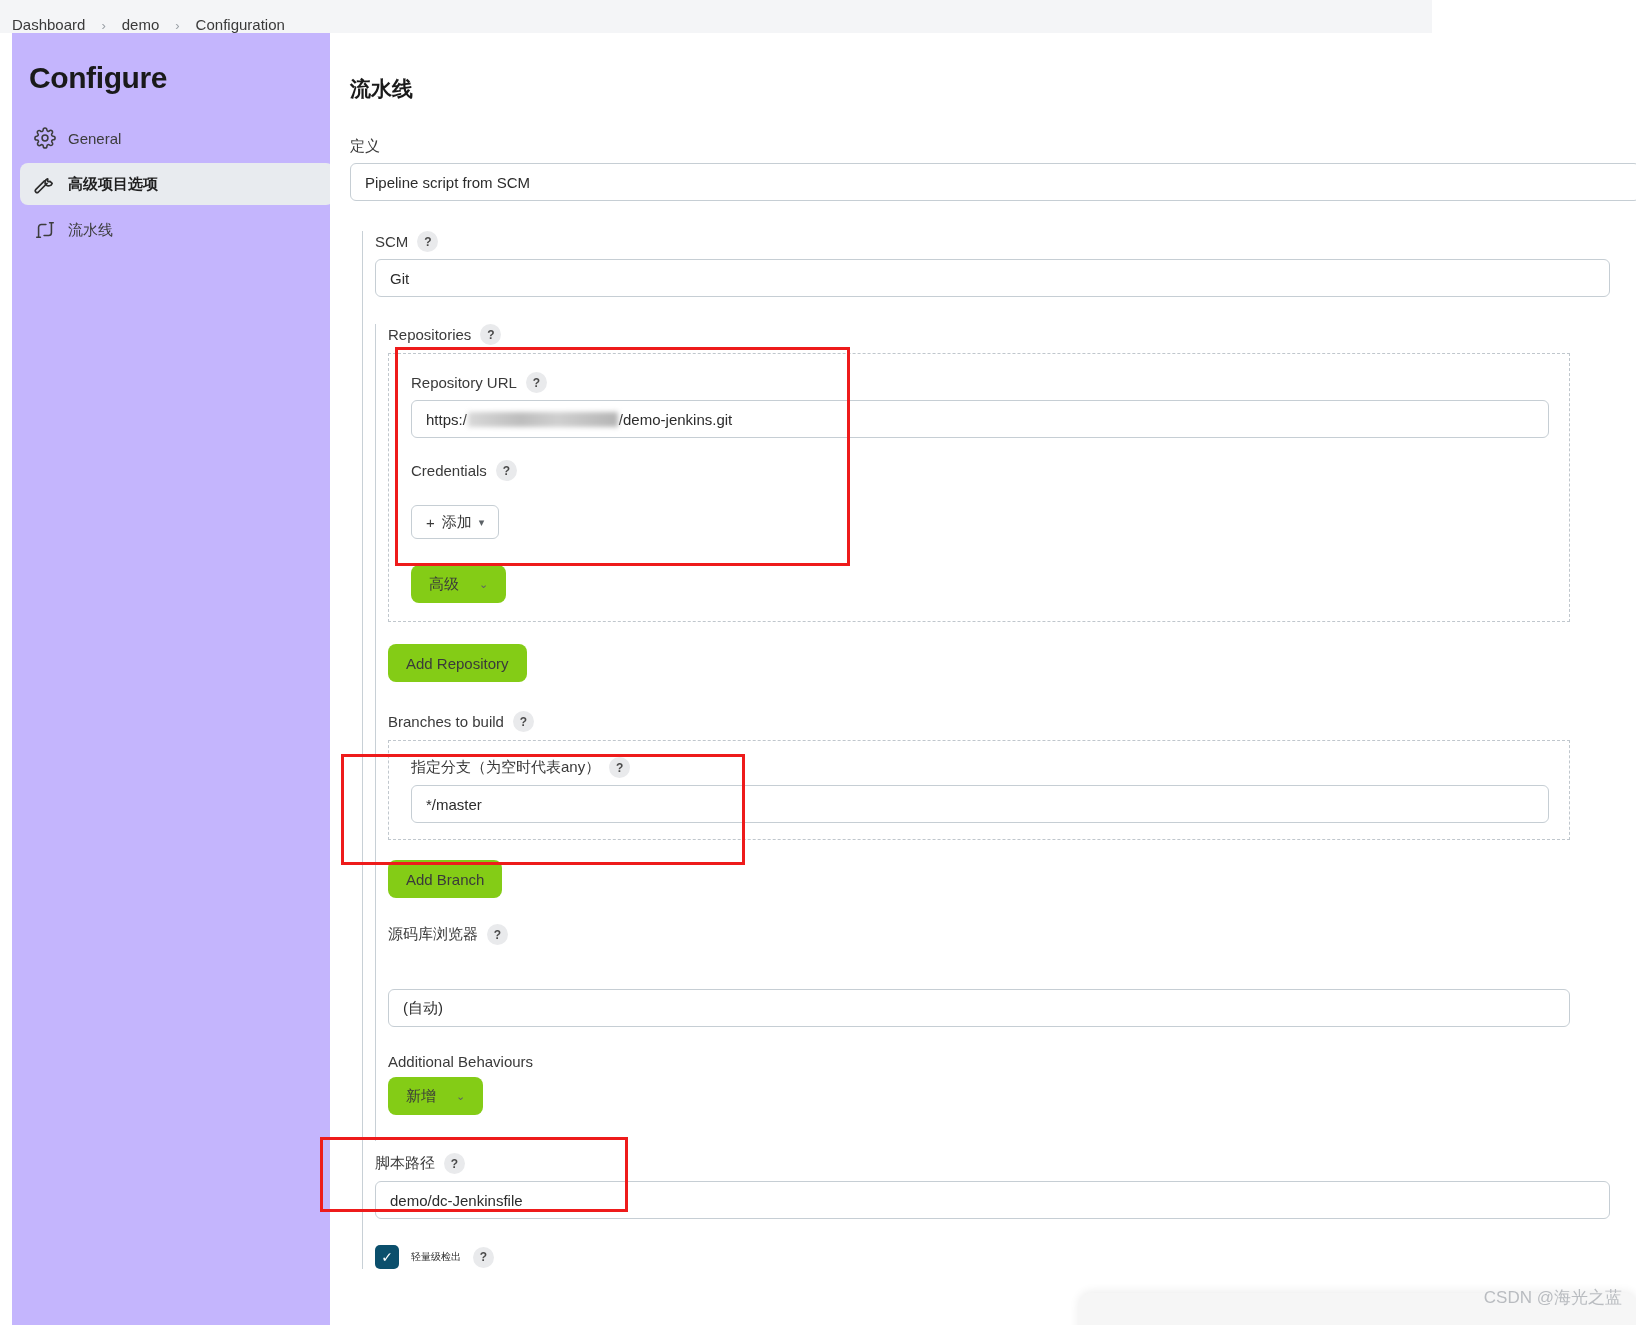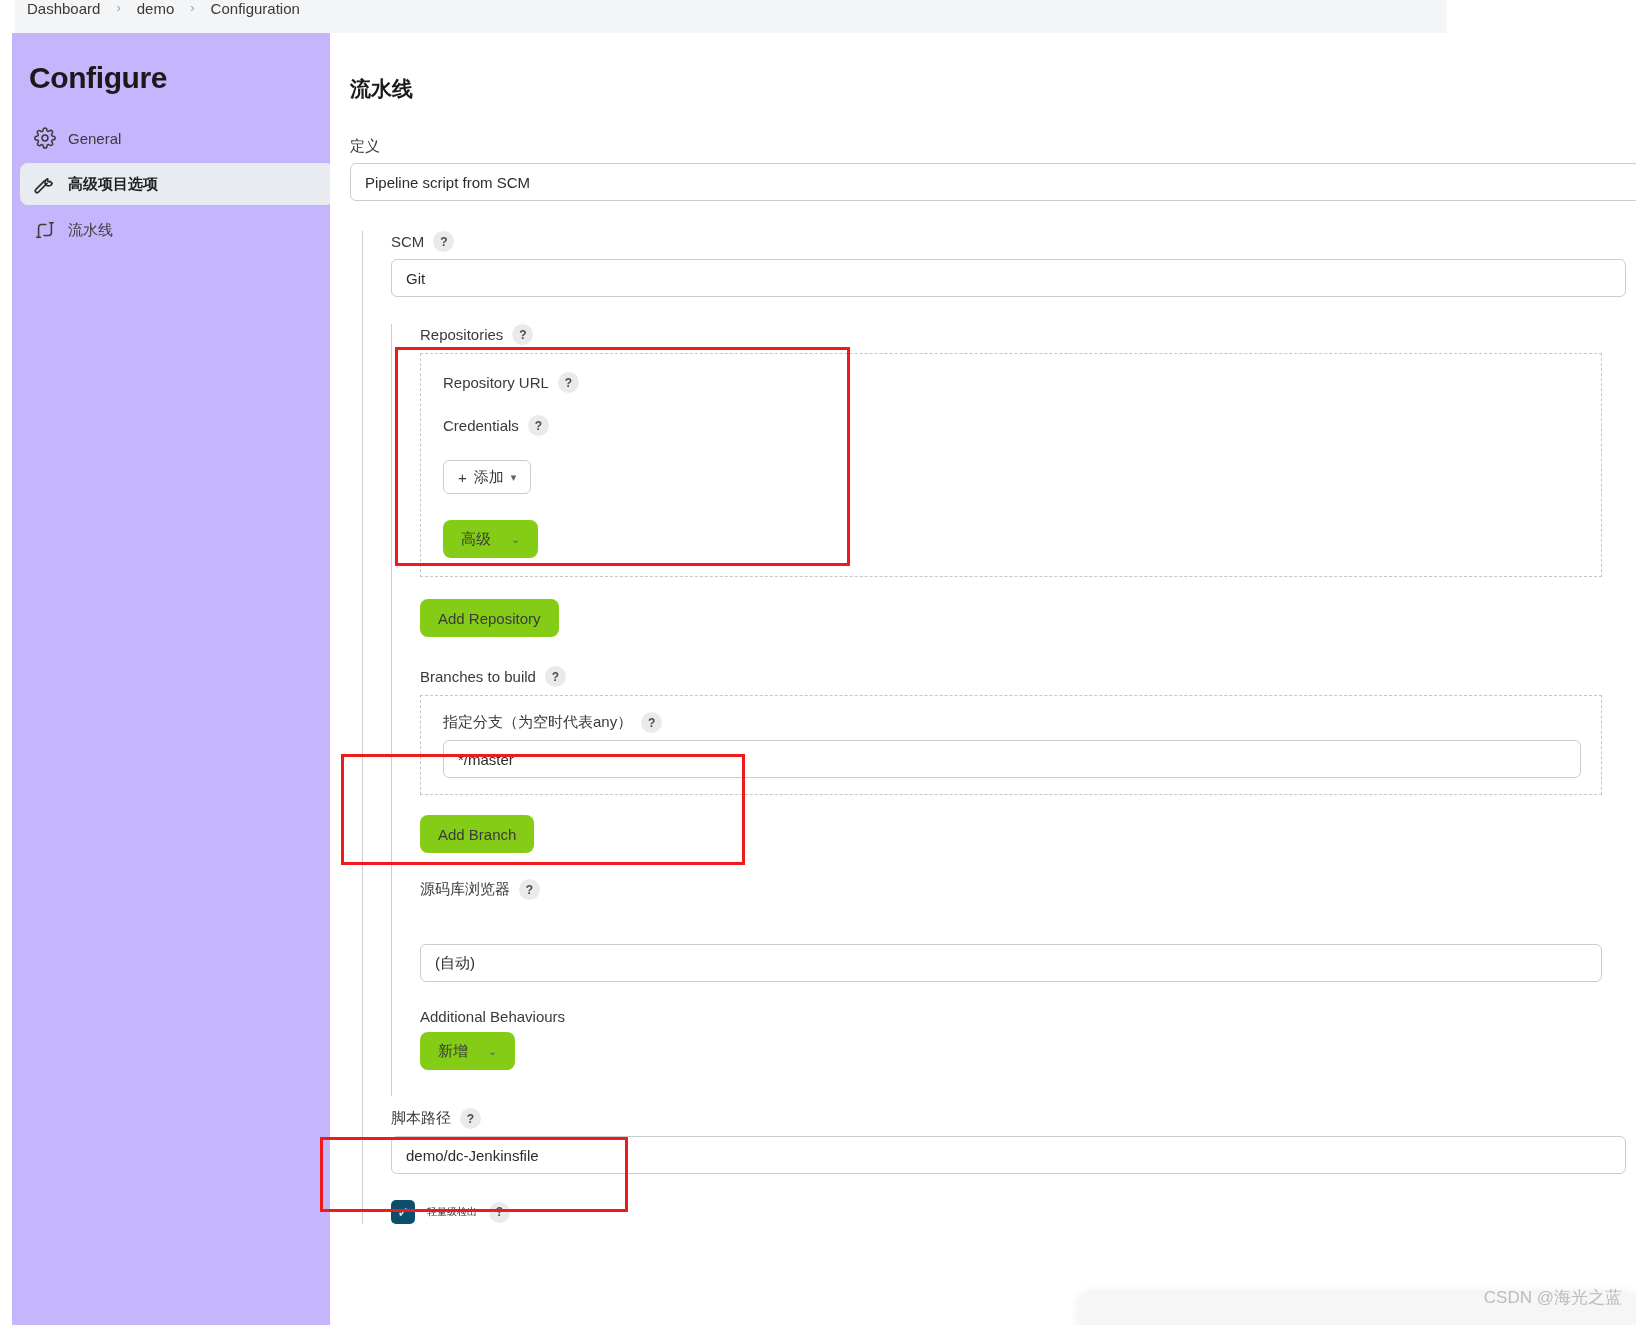--- a/index.html
+++ b/index.html
@@ -8,23 +8,23 @@
     height: 1325px;
     overflow: hidden;
     background: #ffffff;
     font-family: "Liberation Sans", "DejaVu Sans", sans-serif;
     color: #2b2b2b;
   }
   .page { position: relative; width: 1636px; height: 1325px; overflow: hidden; }
 
   
   .breadcrumb-bar {
-    position: absolute; left: 15px; top: 0; width: 1432px; height: 33px;
+    position: absolute; left: 0; top: 0; width: 1432px; height: 33px;
     background: #f4f5f7;
-    display: flex; align-items: flex-start;
+    display: flex; align-items: flex-end;
     padding-left: 8px;
     font-size: 15px; color: #3a3a3a;
   }
   .crumb { padding: 0 4px; white-space: nowrap; }
   .crumb-sep {
     display: inline-block; padding: 0 12px; color: #9aa0a6; font-size: 13px;
   }
 
   
   .sidebar {
@@ -72,21 +72,21 @@
   .text-input, .select-input {
     display: flex; align-items: center;
     height: 38px; border: 1px solid #c6ced4; border-radius: 6px;
     background: #fff; padding: 0 14px;
     font-size: 15px; color: #2c2c2c;
   }
 
   
   .guide {
     border-left: 1px solid #c8d0d6;
-    padding-left: 28px;
+    padding-left: 12px;
   }
   .dashed-box {
     border: 1px dashed #c0c7cd;
     padding: 18px 0 18px 22px;
   }
 
   .btn-soft {
     display: inline-flex; align-items: center; gap: 20px;
     height: 38px; padding: 0 18px; border-radius: 8px;
     background: #84cc16; border: none;
@@ -221,20 +221,25 @@
           <span>Repositories</span>
           <span class="help-badge">?</span>
         </div>
 
         <div class="dashed-box" style="width:1182px;margin-top:8px;">
           
           <div class="field-label">
             <span>Repository URL</span>
             <span class="help-badge">?</span>
           </div>
+          <div class="text-input" style="width:1138px;">
+            <span>https:/</span>
+            <span class="redact" style="width:150px;"></span>
+            <span>/demo-jenkins.git</span>
+          </div>
 
           
           <div class="field-label" style="margin-top:22px;">
             <span>Credentials</span>
             <span class="help-badge">?</span>
           </div>
 
           
           <button class="btn-outline" style="margin-top:17px;">
             <span>+</span>

